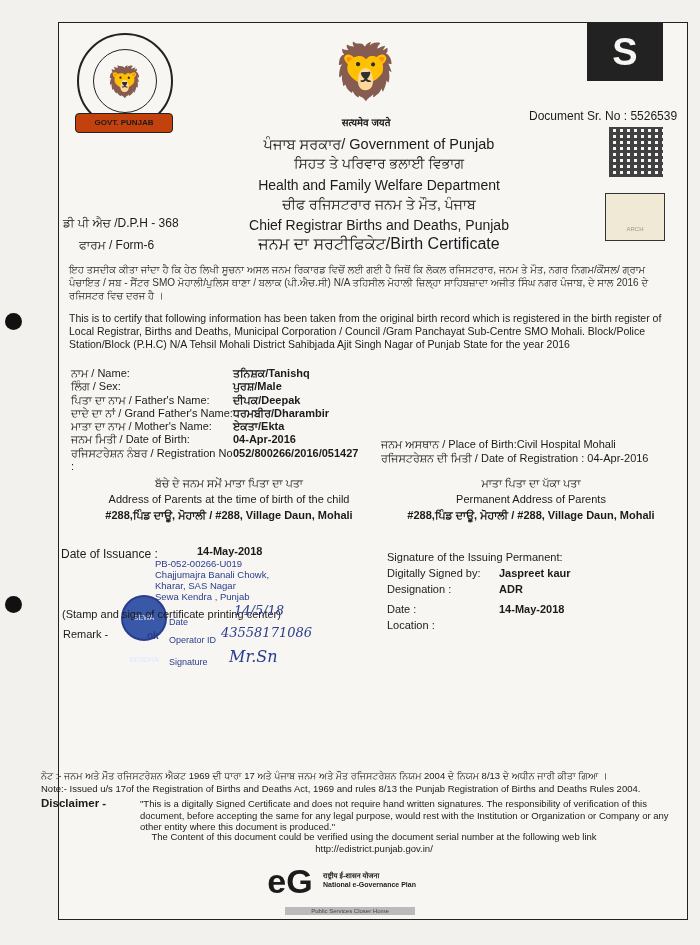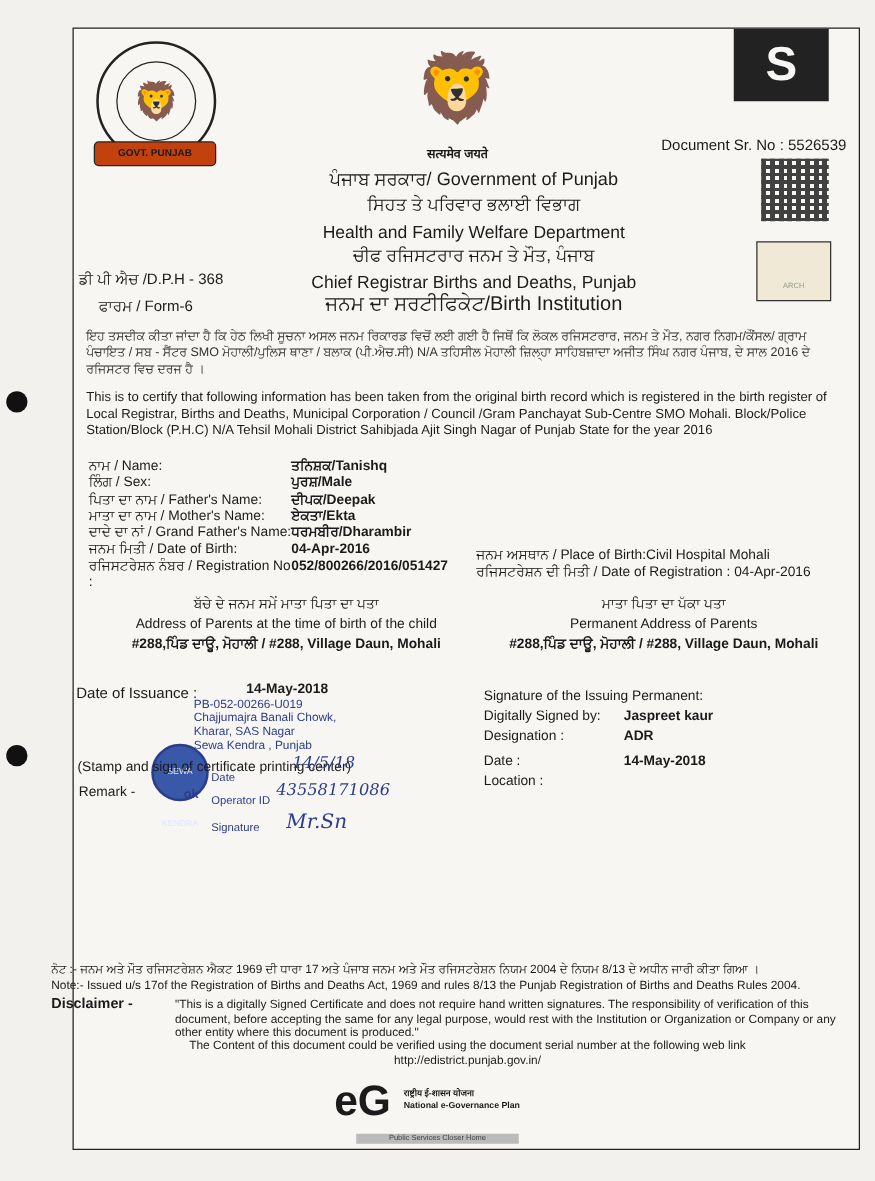--- a/index.html
+++ b/index.html
@@ -81,21 +81,21 @@
   <div class="abs ribbon">GOVT. PUNJAB</div>
 
   <div class="abs center-emblem">🦁</div>
   <div class="abs motto">सत्यमेव जयते</div>
 
   <div class="abs hdr" style="top:112px;font-size:14.5px;">ਪੰਜਾਬ ਸਰਕਾਰ/ Government of Punjab</div>
   <div class="abs hdr" style="top:131px;">ਸਿਹਤ ਤੇ ਪਰਿਵਾਰ ਭਲਾਈ ਵਿਭਾਗ</div>
   <div class="abs hdr" style="top:153px;">Health and Family Welfare Department</div>
   <div class="abs hdr" style="top:172px;">ਚੀਫ ਰਜਿਸਟਰਾਰ ਜਨਮ ਤੇ ਮੌਤ, ਪੰਜਾਬ</div>
   <div class="abs hdr" style="top:193px;">Chief Registrar Births and Deaths, Punjab</div>
-  <div class="abs hdr" style="top:212px;font-size:16px;">ਜਨਮ ਦਾ ਸਰਟੀਫਿਕੇਟ/Birth Institution</div>
+  <div class="abs hdr" style="top:212px;font-size:16px;">ਜਨਮ ਦਾ ਸਰਟੀਫਿਕੇਟ/Birth Certificate</div>
 
   <div class="abs egov-logo">S</div>
   <div class="abs docsr">
     <span>Document Sr. No :</span>
     <span>5526539</span>
   </div>
   <div class="abs qr"></div>
   <div class="abs hologram">ARCH</div>
 
   <div class="abs dph">ਡੀ ਪੀ ਐਚ /D.P.H - 368</div>
@@ -111,26 +111,26 @@
       </div>
     <div class="row">
         <span class="lbl">ਲਿੰਗ / Sex:</span>
         <span class="val">ਪੁਰਸ਼/Male</span>
       </div>
     <div class="row">
         <span class="lbl">ਪਿਤਾ ਦਾ ਨਾਮ / Father's Name:</span>
         <span class="val">ਦੀਪਕ/Deepak</span>
       </div>
     <div class="row">
+        <span class="lbl">ਦਾਦੇ ਦਾ ਨਾਂ / Grand Father's Name:</span>
+        <span class="val">ਧਰਮਬੀਰ/Dharambir</span>
+      </div>
+    <div class="row">
         <span class="lbl">ਮਾਤਾ ਦਾ ਨਾਮ / Mother's Name:</span>
         <span class="val">ਏਕਤਾ/Ekta</span>
-      </div>
-    <div class="row">
-        <span class="lbl">ਦਾਦੇ ਦਾ ਨਾਂ / Grand Father's Name:</span>
-        <span class="val">ਧਰਮਬੀਰ/Dharambir</span>
       </div>
     <div class="row">
         <span class="lbl">ਜਨਮ ਮਿਤੀ / Date of Birth:</span>
         <span class="val">04-Apr-2016</span>
       </div>
     <div class="row">
         <span class="lbl">ਰਜਿਸਟਰੇਸ਼ਨ ਨੰਬਰ / Registration No :</span>
         <span class="val">052/800266/2016/051427</span>
       </div>
   </div>

